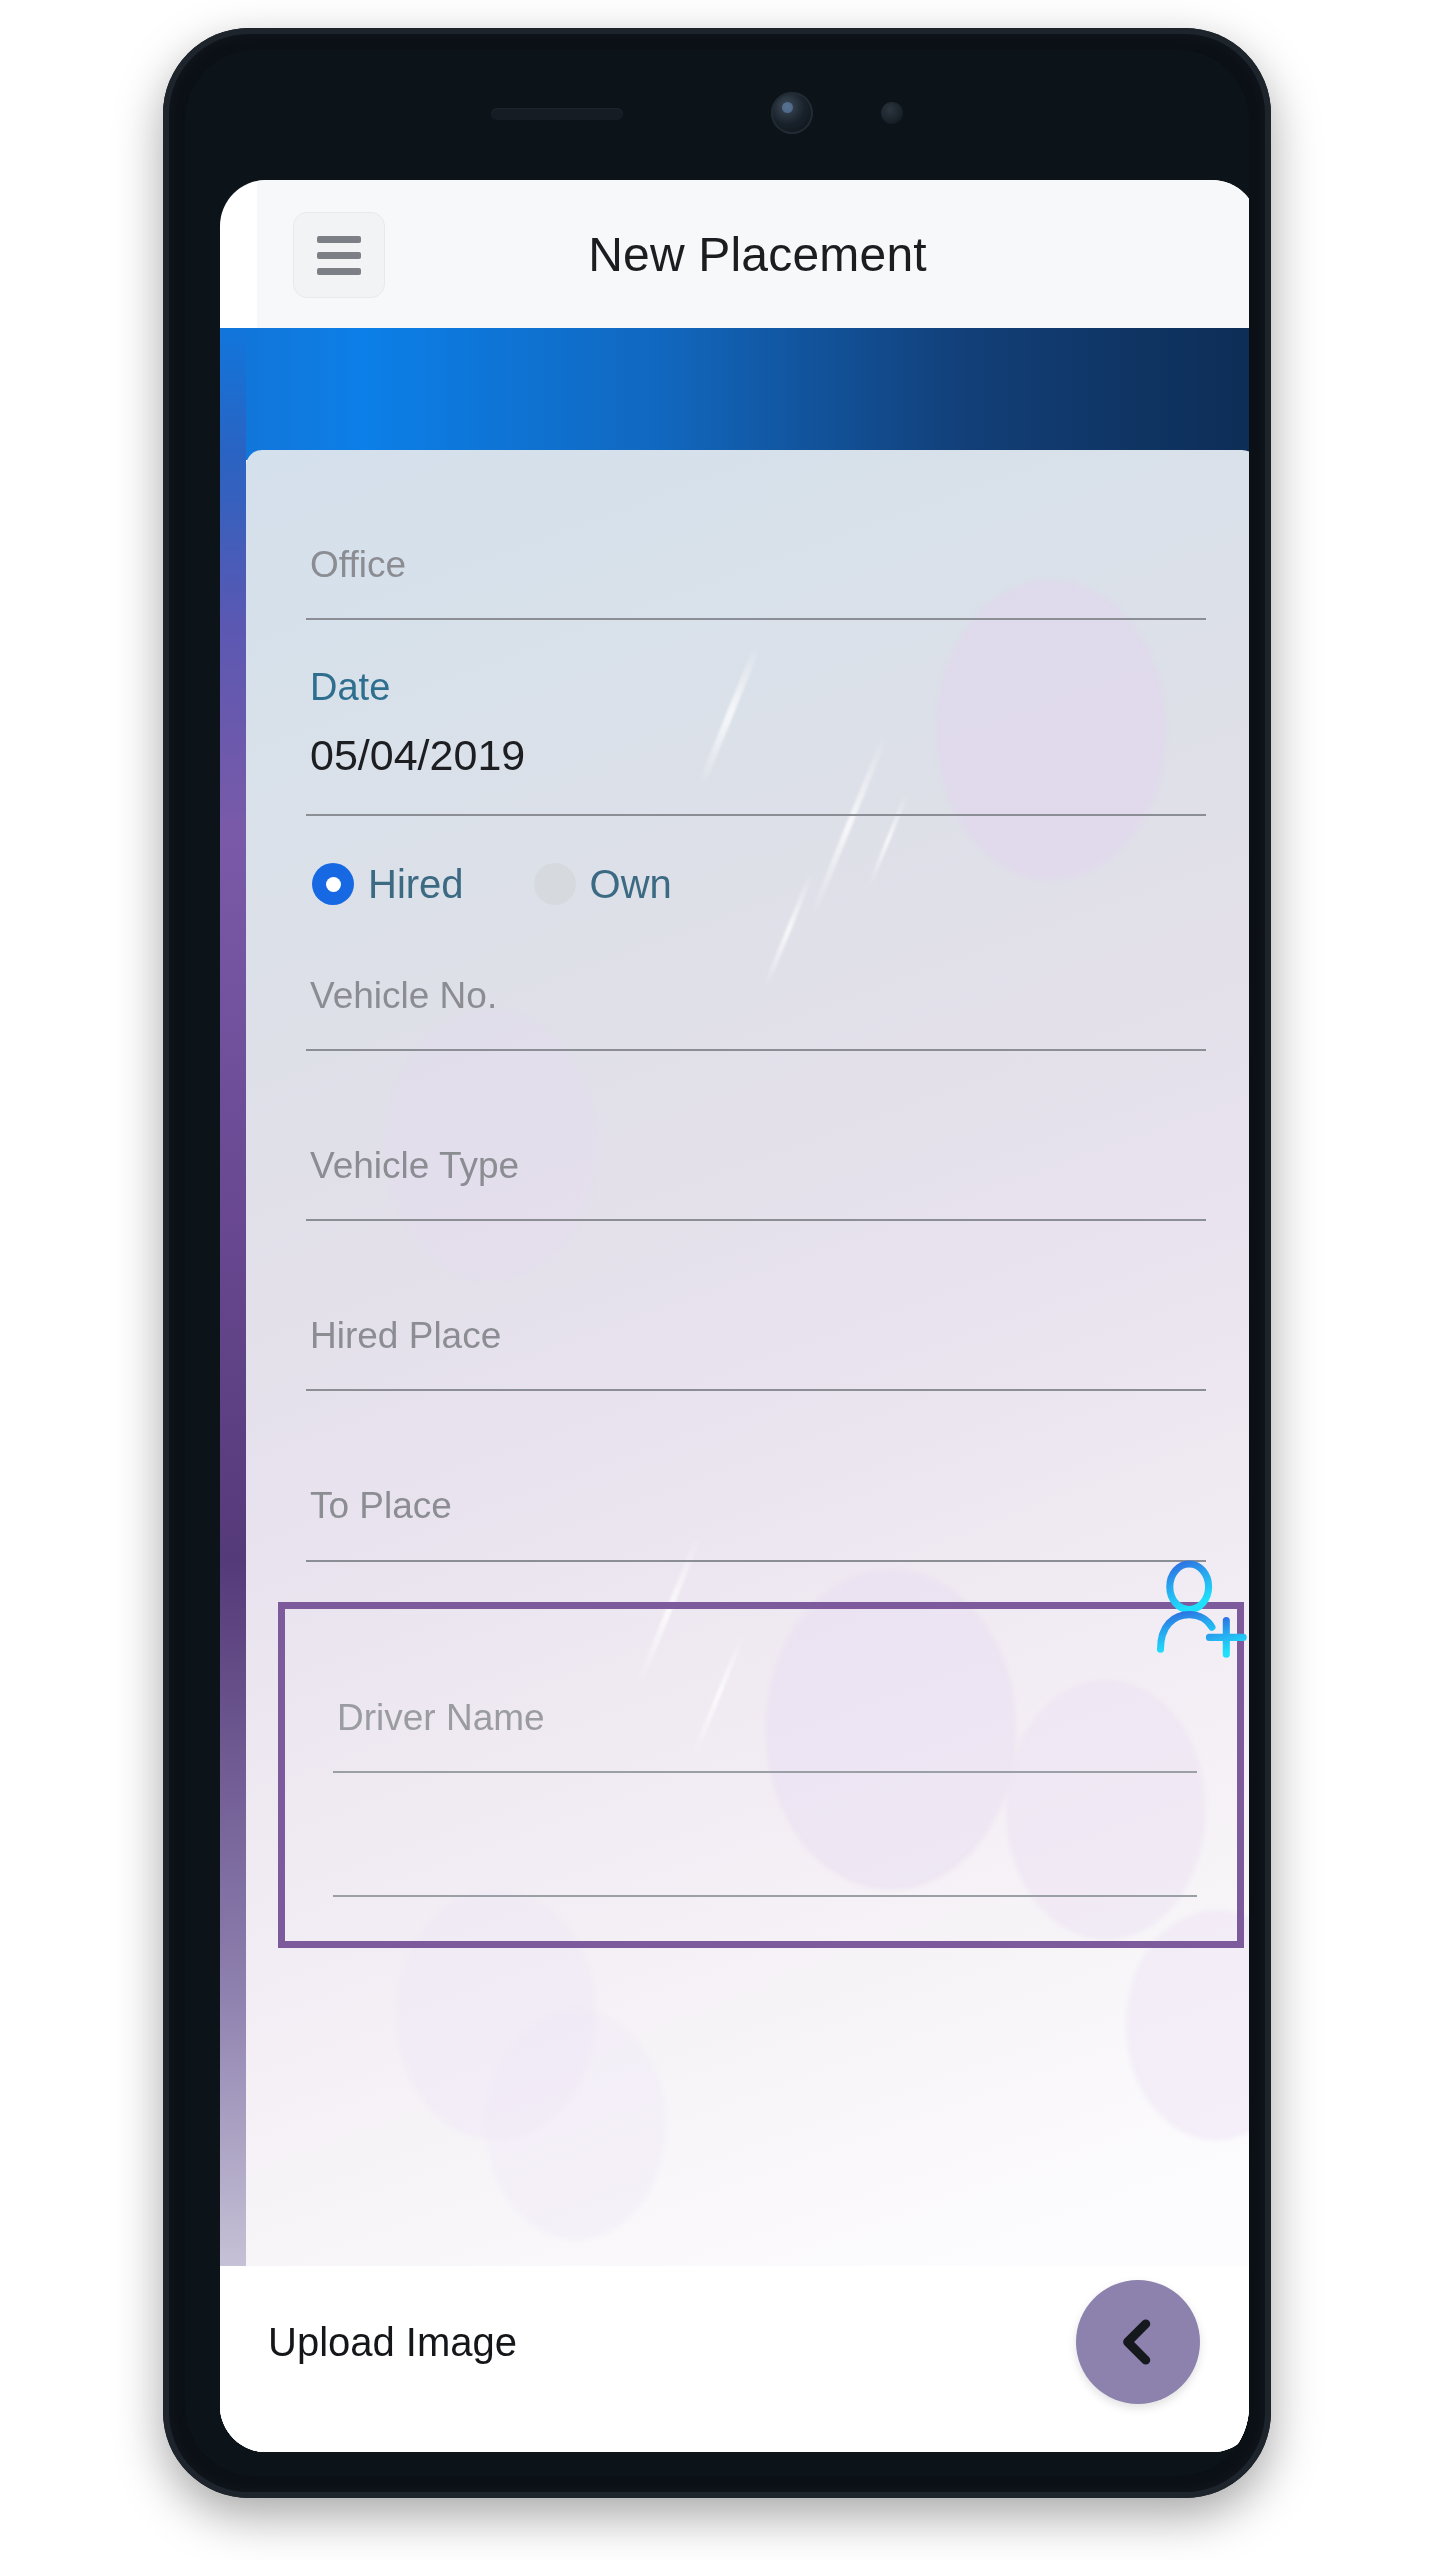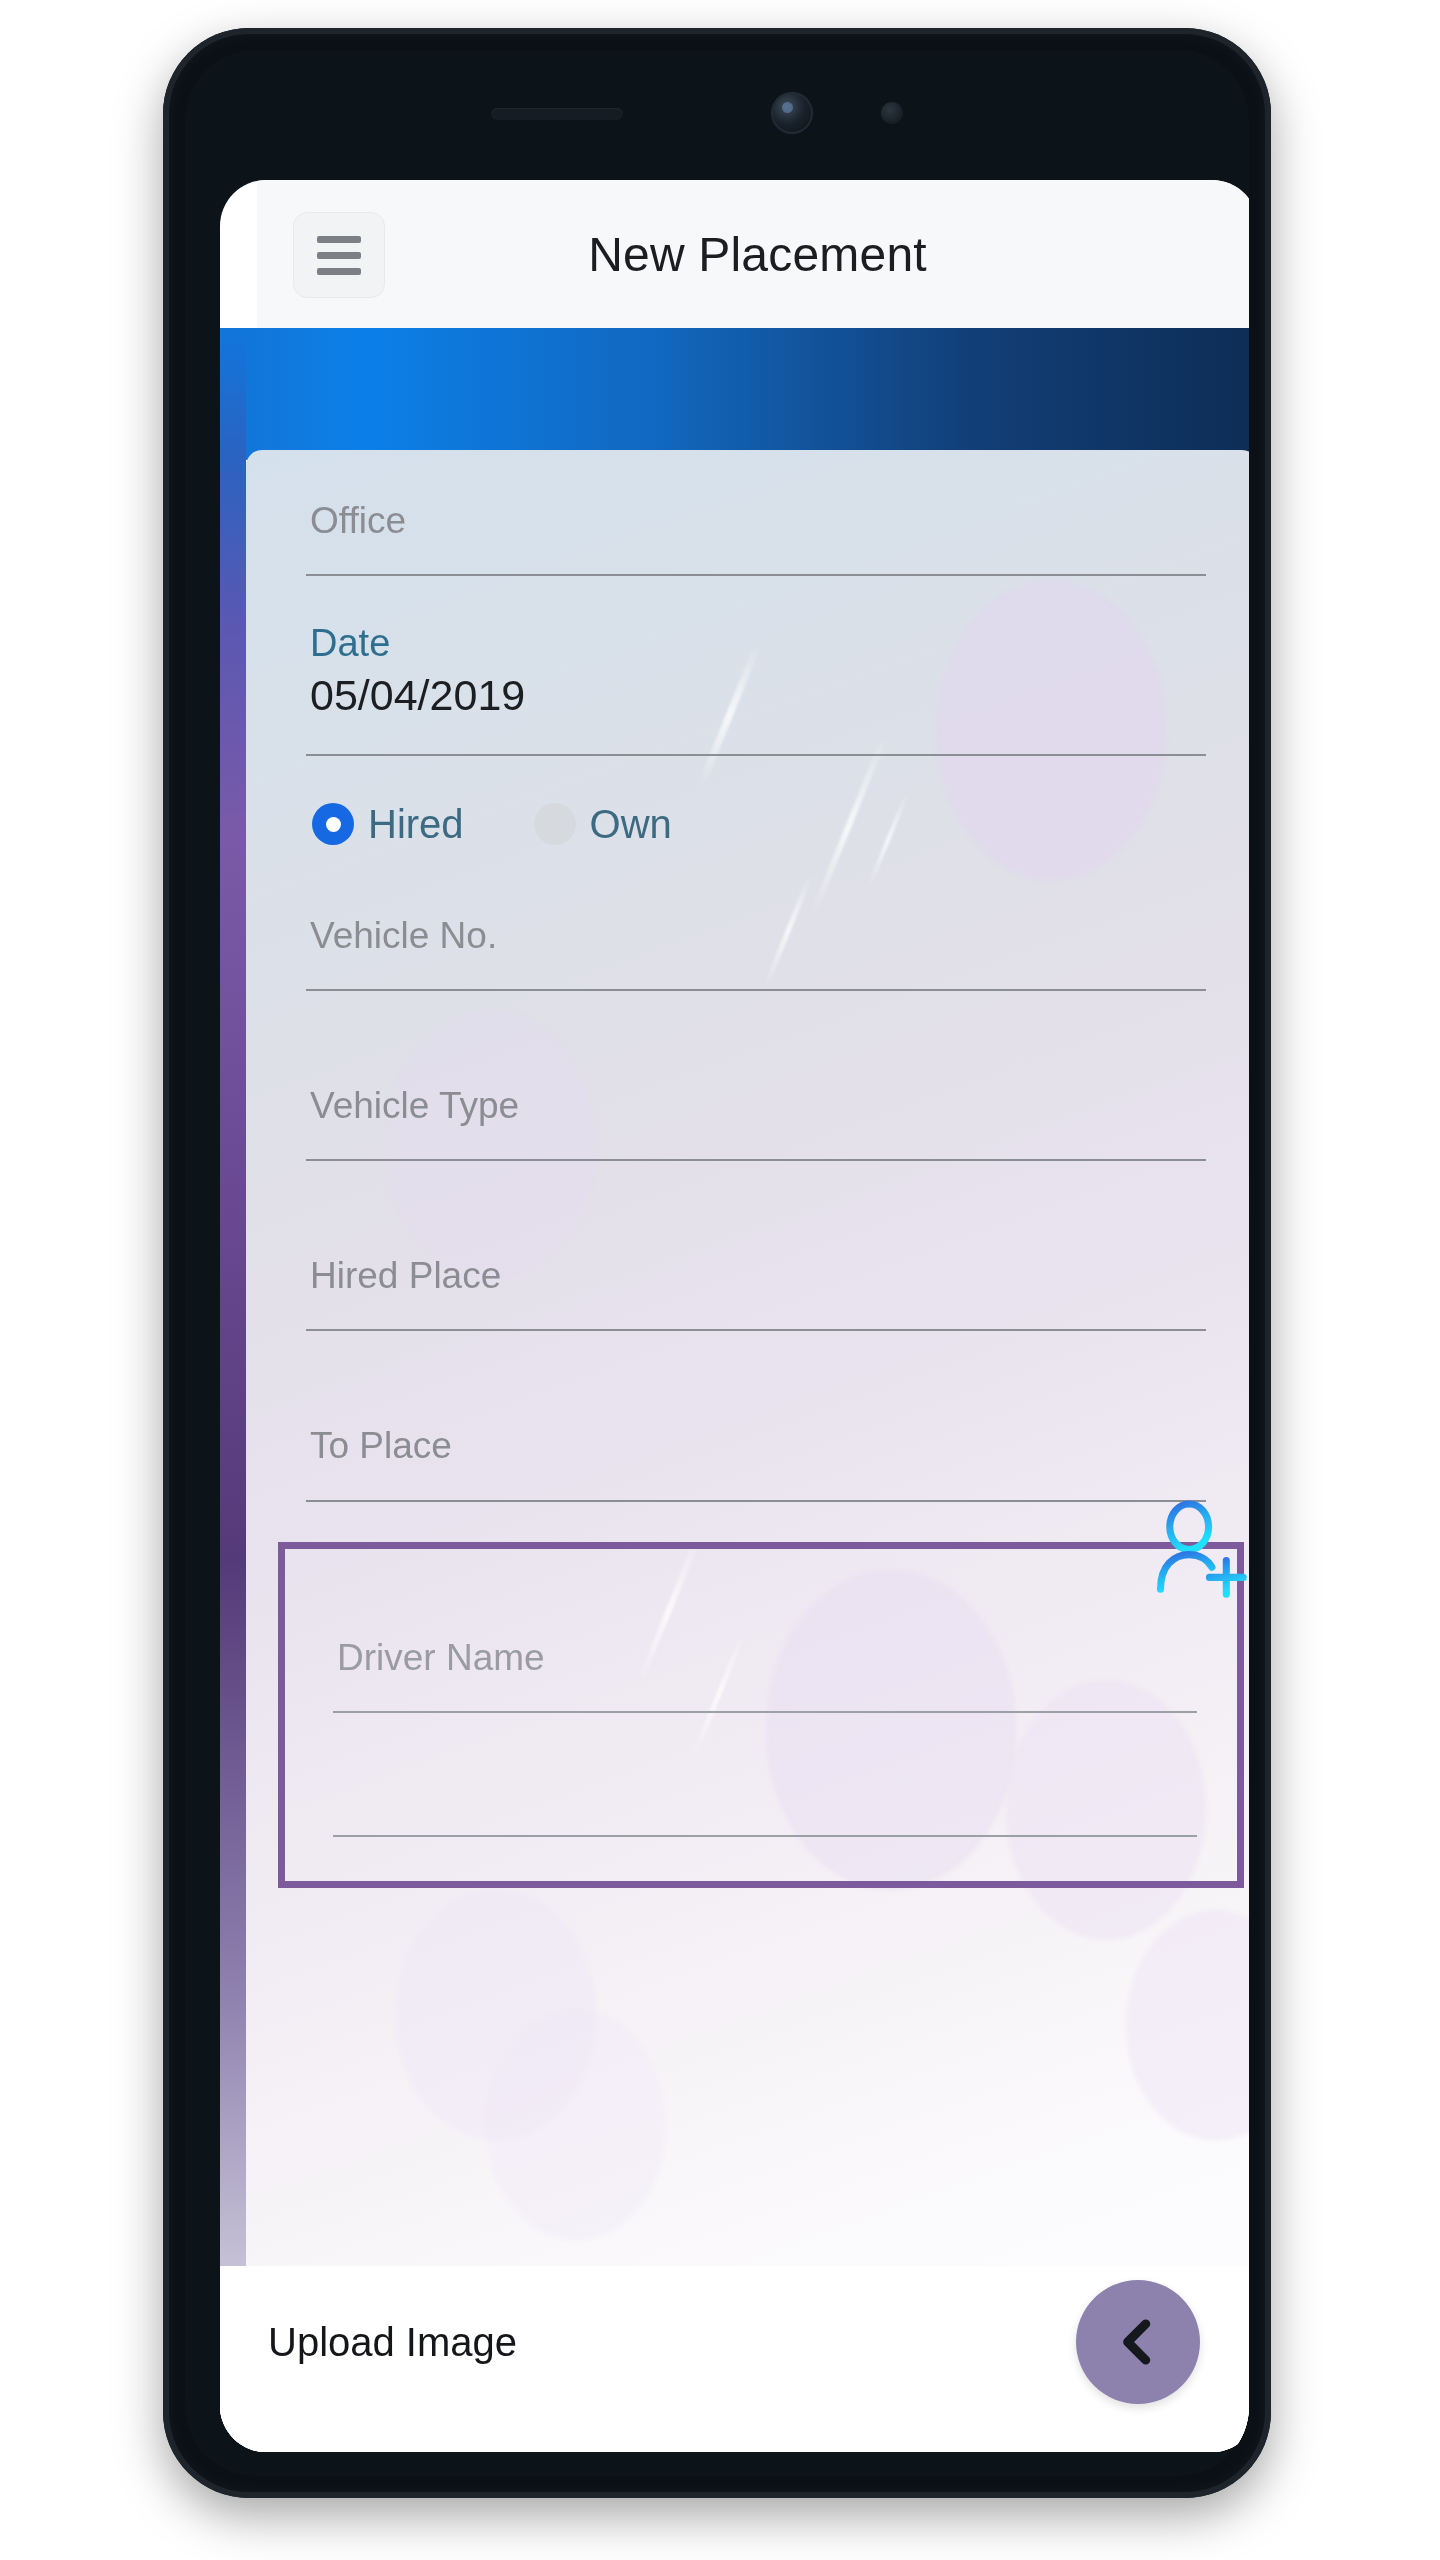--- a/index.html
+++ b/index.html
@@ -268,21 +268,21 @@
   }
   .field-label.filled {
     color: #2e6e8e;
     font-size: 38px;
   }
   .field-value {
     font-size: 43px;
     color: #1c1e22;
     line-height: 1.3;
     padding-left: 4px;
-    margin-top: 0;
+    margin-top: 16px;
   }
   .field-underline {
     margin-top: 30px;
     height: 2px;
     background: #8b8f95;
   }
 
   
   .radio-row {
     display: flex;
@@ -422,21 +422,21 @@
 
             <div class="streak s1"></div>
             <div class="streak s2"></div>
             <div class="streak s3"></div>
             <div class="streak s4"></div>
             <div class="streak s5"></div>
             <div class="streak s6"></div>
 
             <div class="fields">
 
-              <div class="field" style="padding-top:48px;">
+              <div class="field" style="padding-top:92px;">
                 <div class="field-label">Office</div>
                 <div class="field-underline"></div>
               </div>
 
               <div class="field">
                 <div class="field-label filled">Date</div>
                 <div class="field-value">05/04/2019</div>
                 <div class="field-underline"></div>
               </div>
 

